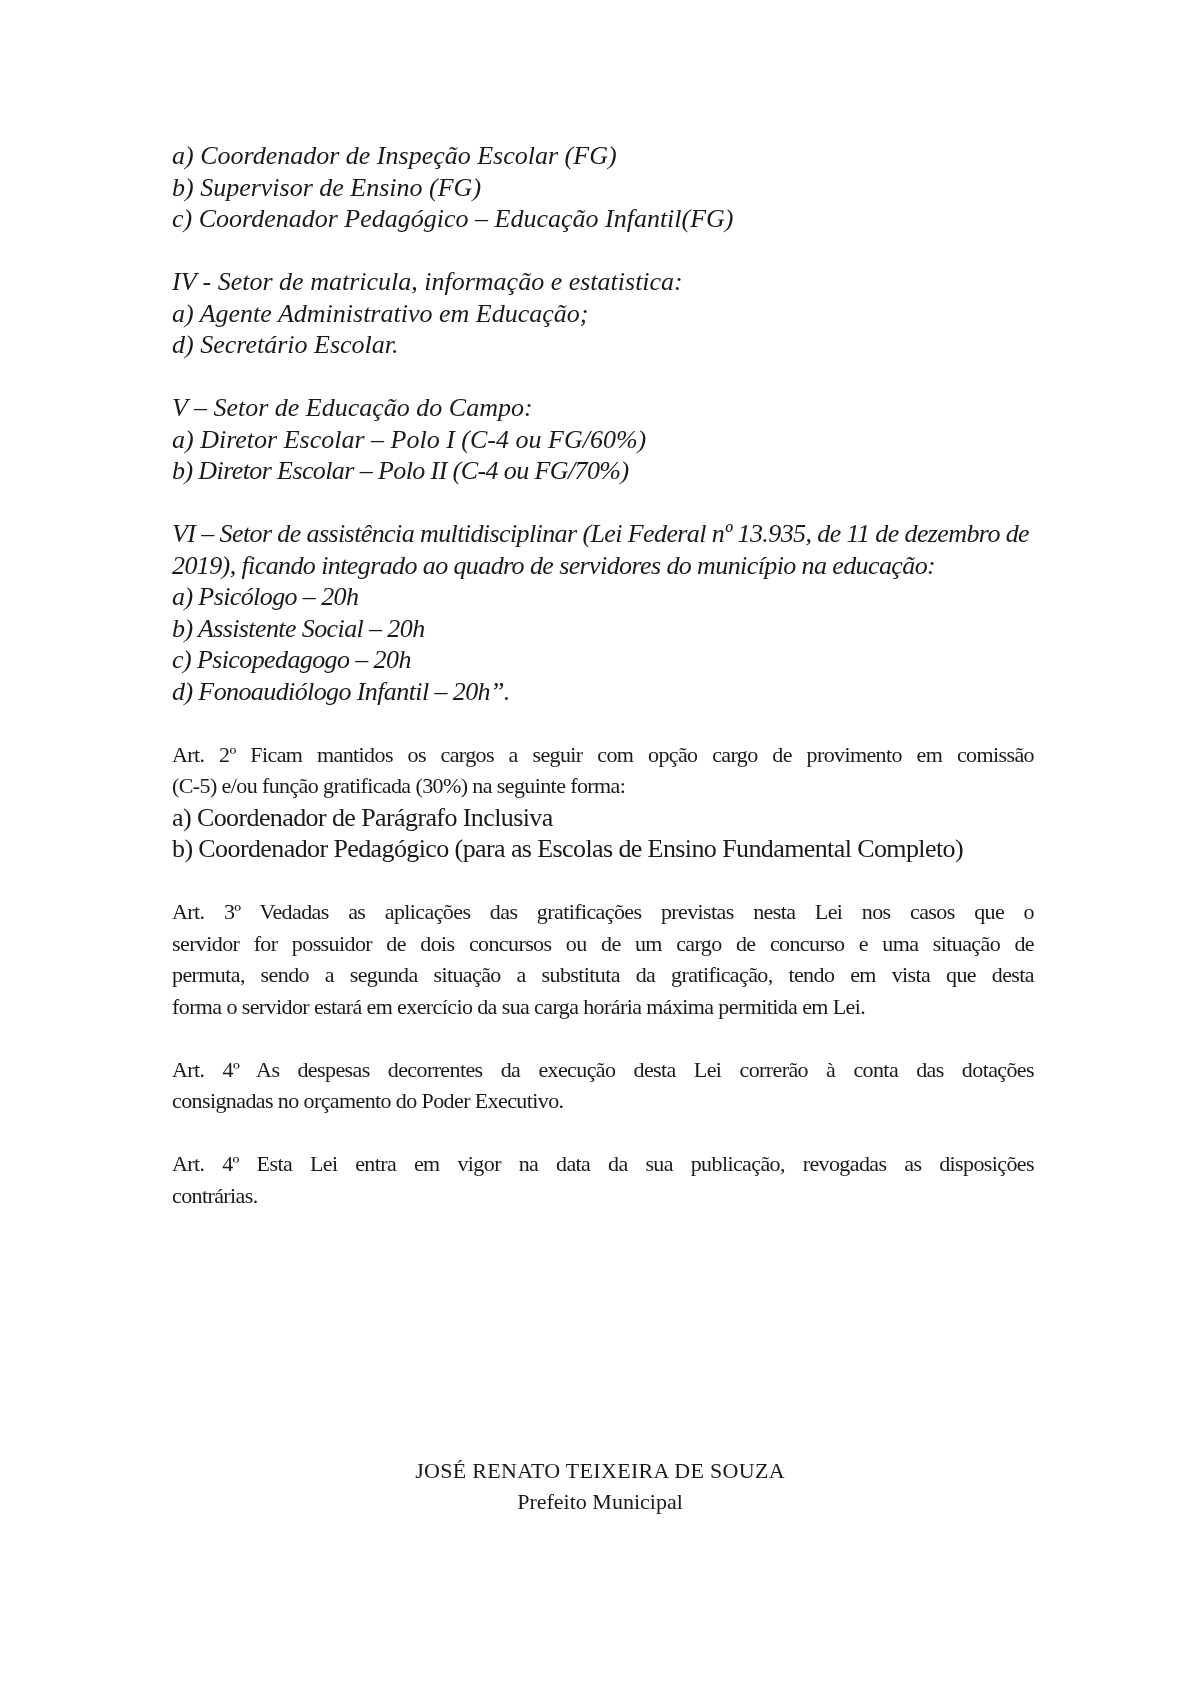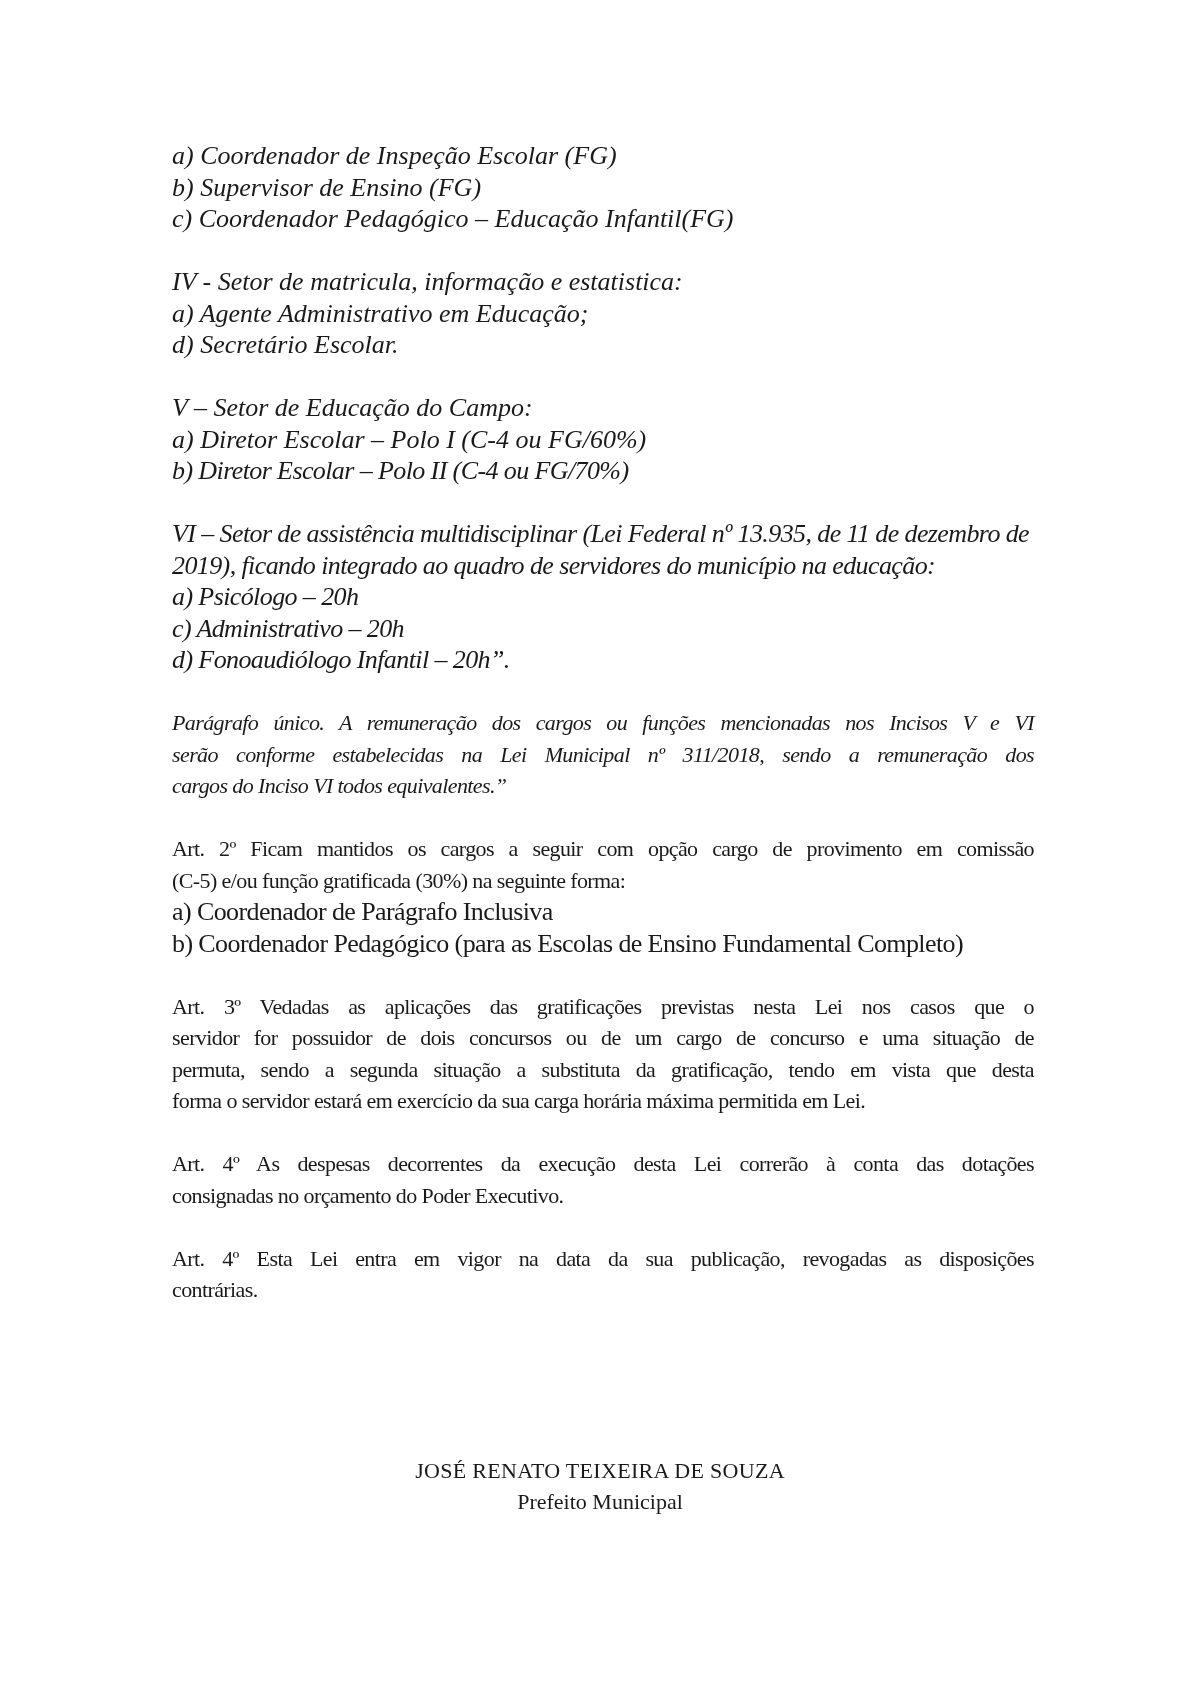--- a/index.html
+++ b/index.html
@@ -74,29 +74,25 @@
   <div class="block">
     <div class="line italic">V – Setor de Educação do Campo:</div>
     <div class="line italic">a) Diretor Escolar – Polo I (C-4 ou FG/60%)</div>
     <div class="line italic narrow">b) Diretor Escolar – Polo II (C-4 ou FG/70%)</div>
   </div>
 
   <div class="block">
     <div class="line italic narrow">VI – Setor de assistência multidisciplinar (Lei Federal nº 13.935, de 11 de dezembro de</div>
     <div class="line italic narrow">2019), ficando integrado ao quadro de servidores do município na educação:</div>
     <div class="line italic narrow">a) Psicólogo – 20h</div>
-    <div class="line italic narrow">c) Administrativo – 20h</div>
+    <div class="line italic narrow">b) Assistente Social – 20h</div>
+    <div class="line italic narrow">c) Psicopedagogo – 20h</div>
     <div class="line italic narrow">d) Fonoaudiólogo Infantil – 20h”.</div>
   </div>
 
-  <div class="para italic narrow">
-    <span class="jline">Parágrafo único. A remuneração dos cargos ou funções mencionadas nos Incisos V e VI</span>
-    <span class="jline">serão conforme estabelecidas na Lei Municipal nº 311/2018, sendo a remuneração dos</span>
-    <span class="jline last">cargos do Inciso VI todos equivalentes.”</span>
-  </div>
 
   <div class="block">
     <div class="para" style="margin:0">
       <span class="jline narrow">Art. 2º Ficam mantidos os cargos a seguir com opção cargo de provimento em comissão</span>
       <span class="jline last narrow">(C-5) e/ou função gratificada (30%) na seguinte forma:</span>
     </div>
     <div class="line narrow">a) Coordenador de Parágrafo Inclusiva</div>
     <div class="line narrow">b) Coordenador Pedagógico (para as Escolas de Ensino Fundamental Completo)</div>
   </div>
 

